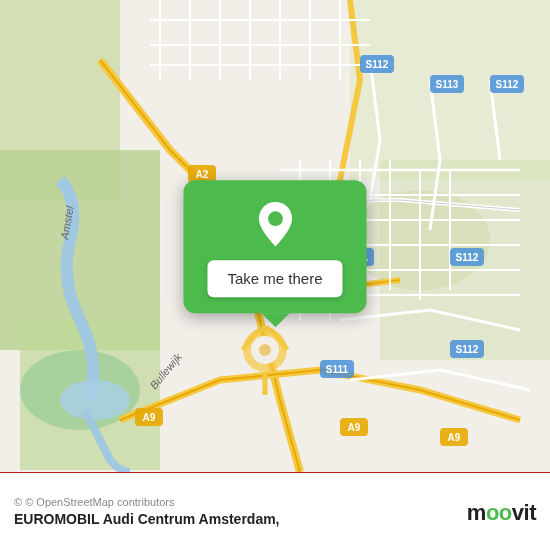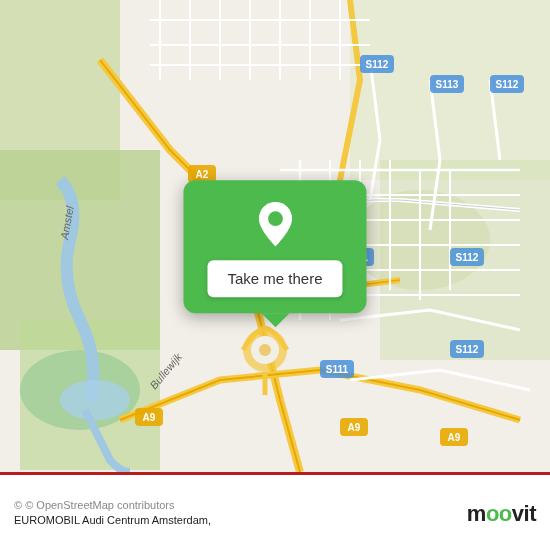--- a/index.html
+++ b/index.html
@@ -68,44 +68,44 @@
       bottom: -14px;
       left: 50%;
       transform: translateX(-50%);
       border-left: 14px solid transparent;
       border-right: 14px solid transparent;
       border-top: 14px solid #4cba4c;
     }
 
     .footer {
       background: #fff;
-      border-top: 3px solid #b91c1c;
+      border-top: 1px solid #b91c1c;
       padding: 10px 14px 8px;
       display: flex;
       align-items: center;
       justify-content: space-between;
       height: 78px;
       gap: 12px;
     }
 
     .footer-left {
       display: flex;
       flex-direction: column;
       gap: 2px;
     }
 
     .attribution {
       font-size: 11px;
       color: #888;
     }
 
     .location-name {
-      font-size: 11px;
+      font-size: 14px;
       color: #222;
-      font-weight: 400;
+      font-weight: 700;
       line-height: 1.4;
     }
 
     .moovit-logo {
       display: flex;
       flex-direction: column;
       align-items: flex-end;
       flex-shrink: 0;
       margin-left: 22px;
     }

